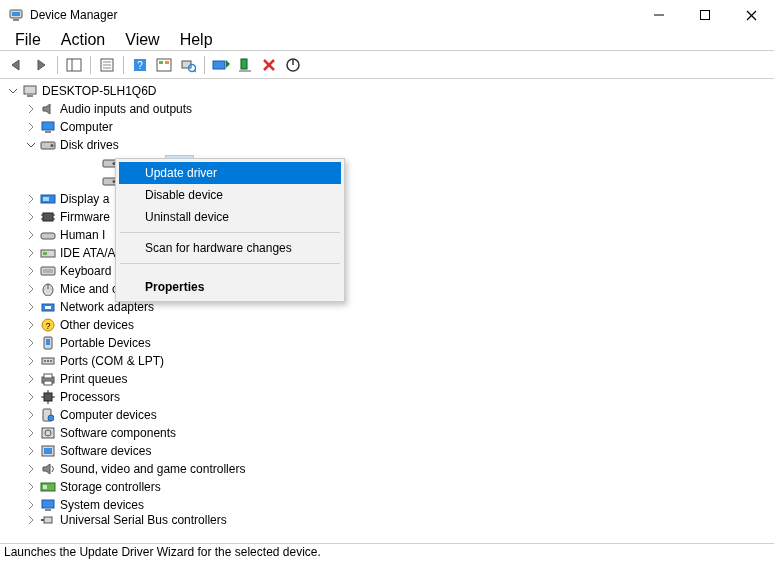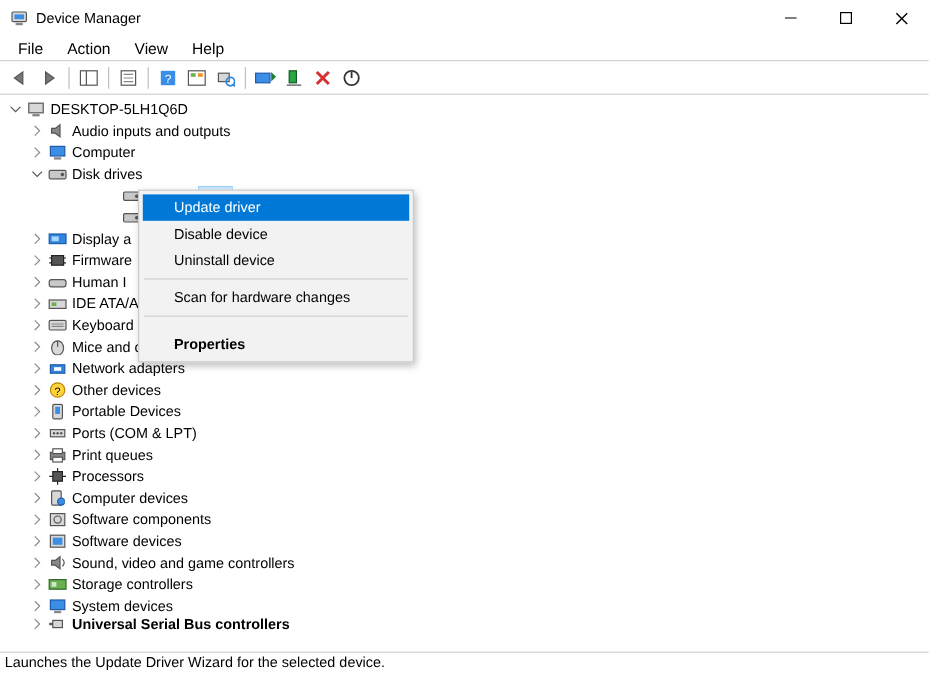--- a/index.html
+++ b/index.html
@@ -31,21 +31,21 @@
   }
   
   .menubar {
     height: 20px;
     display: flex; align-items: center;
     padding: 0 6px;
     gap: 2px;
   }
   .menu-item {
     padding: 2px 9px;
-    font-size: 13px;
+    font-size: 16px;
     cursor: default;
   }
   .menubar-divider {
     height: 1px; background: #d0d0d0; width: 100%;
   }
   
   .toolbar {
     height: 28px;
     display: flex; align-items: center;
     padding: 2px 6px;
@@ -85,21 +85,21 @@
     flex: 0 0 16px;
     display:flex; align-items:center; justify-content:center;
   }
   .indent-0 { padding-left: 0; }
   .indent-1 { padding-left: 18px; }
   .indent-2 { padding-left: 36px; gap: 44px; }
   .selected .label {
     background: #cce8ff;
     outline: 1px solid #99d1ff;
   }
-  .last-partial { height: 12px; overflow: hidden; font-weight: bold; }
+  .last-partial { height: 12px; overflow: hidden; }
   
   .context-menu {
     position: absolute;
     top: 158px; left: 115px;
     width: 230px;
     background: #f2f2f2;
     border: 1px solid #ccc;
     box-shadow: 2px 3px 6px rgba(0,0,0,0.25);
     padding: 3px;
     font-size: 12px;

